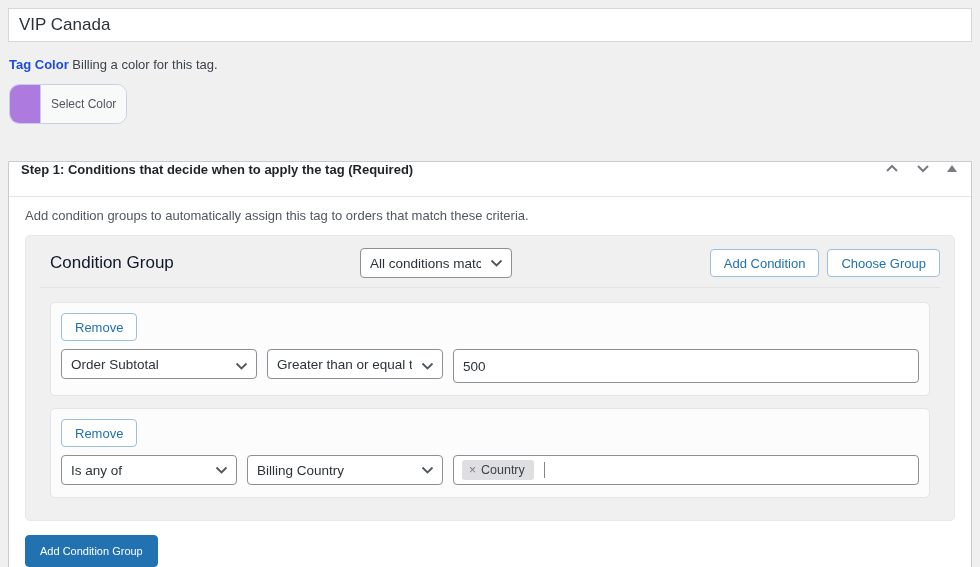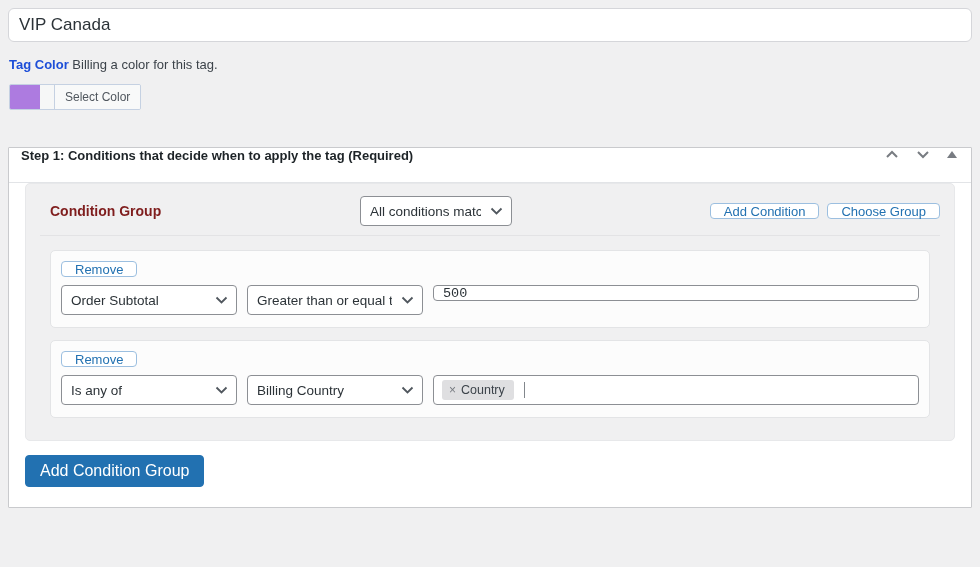--- a/index.html
+++ b/index.html
@@ -10,45 +10,44 @@
     font-size: 13px;
     color: #3c434a;
     padding: 8px;
   }
 
   
   .title-input {
     width: 100%;
     height: 34px;
     border: 1px solid #d5d6da;
-    border-radius: 6px;
+    border-radius: 0;
     background: #fff;
     font-family: "Liberation Sans", sans-serif;
     font-size: 17px;
     color: #2c3338;
     padding: 0 10px;
     outline: none;
     box-shadow: 0 0 0 transparent;
   }
 
   
   .tag-color-line { margin: 15px 0 0 1px; line-height: 16px; color: #3c434a; }
   .tag-color-line b { font-weight: bold; color: #1d4ed8; }
   .color-btn {
     margin: 11px 0 0 1px;
     display: inline-flex;
     align-items: stretch;
-    height: 26px;
+    height: 40px;
     border: 1px solid #c5d1e2;
-    border-radius: 2px;
+    border-radius: 10px;
     background: #f6f7f7;
     overflow: hidden;
     cursor: pointer;
     padding: 0;
-    gap: 14px;
   }
   .color-swatch { width: 30px; height: 100%; background: #ad7be0; }
   .color-btn-label {
     display: flex; align-items: center;
     padding: 0 10px;
     font-size: 12px; color: #50575e;
     border-left: 1px solid #c5d1e2;
     background: #f8f9f9;
     font-family: "Liberation Sans", sans-serif;
   }
@@ -81,75 +80,75 @@
   .panel-desc { margin: 11px 0; color: #50575e; line-height: 16px; }
 
   
   .group {
     background: #f0f0f1;
     border: 1px solid #e7e8ea;
     border-radius: 5px;
     padding: 12px 14px 22px 14px;
   }
   .group-header { display: flex; align-items: center; height: 30px; padding-left: 10px; }
-  .group-title { font-weight: bold; font-size: 14px; color: #7f1d1d; flex: 0 0 310px; }
+  .group-title { font-weight: normal; font-size: 17px; color: #0f172a; flex: 0 0 310px; }
   .group-buttons { margin-left: auto; display: flex; gap: 8px; }
   .group-divider { border: none; border-top: 1px solid #e3e3e5; margin: 9px 0 0 0; }
 
   
   .select-wrap { position: relative; display: inline-block; }
   .select-wrap select {
     appearance: none; -webkit-appearance: none;
     height: 30px;
     width: 100%;
     background: #fff;
     border: 1px solid #8c8f94;
     border-radius: 4px;
     font-family: "Liberation Sans", sans-serif;
     font-size: 13.5px;
     color: #2c3338;
     padding: 0 30px 0 9px;
     cursor: pointer;
   }
   .select-wrap .chev { position: absolute; right: 9px; top: 50%; transform: translateY(-50%); pointer-events: none; }
   .w-match { width: 152px; }
-  .w-field { width: 176px; }
+  .w-field { width: 196px; }
   .w-op { width: 176px; }
 
   
   .btn-outline {
     background: #fff;
     border: 1px solid #9cbfe0;
     border-radius: 4px;
     color: #2271b1;
     font-family: "Liberation Sans", sans-serif;
     font-size: 13px;
-    height: 16px;
+    height: 28px;
     padding: 0 13px;
     cursor: pointer;
   }
 
   
   .card {
     background: #fcfcfc;
     border: 1px solid #e3e4e6;
     border-radius: 5px;
     margin: 14px 10px 0 10px;
     padding: 10px 10px 12px 10px;
   }
   .card + .card { margin-top: 12px; }
   .card-remove-row { display: flex; }
   .card-controls { display: flex; gap: 10px; margin-top: 8px; }
   .value-input {
     flex: 1;
-    height: 16px;
+    height: 34px;
     border: 1px solid #8c8f94;
     border-radius: 4px;
     background: #fff;
-    font-family: Liberation Mono, monospace;
+    font-family: Liberation Sans, sans-serif;
     font-size: 13.5px;
     color: #2c3338;
     padding: 0 9px;
     outline: none;
   }
   .chips-field {
     flex: 1;
     height: 30px;
     border: 1px solid #8c8f94;
     border-radius: 4px;
@@ -175,21 +174,21 @@
   .caret { width: 1px; height: 16px; background: #82878c; }
 
   
   .btn-primary {
     margin: 14px 0 6px 0;
     background: #2271b1;
     border: 1px solid #2271b1;
     border-radius: 4px;
     color: #fff;
     font-family: "Liberation Sans", sans-serif;
-    font-size: 16px;
+    font-size: 11px;
     height: 32px;
     padding: 0 14px;
     cursor: pointer;
   }
 </style>
 </head>
 <body>
 
 
 
@@ -219,20 +218,21 @@
             <polyline points="2,2 7,7 12,2" fill="none" stroke="#787c82" stroke-width="2"></polyline>
           </svg>
       </button>
       <button class="icon-btn">
         <span class="tri-up"></span>
       </button>
     </span>
   </div>
 
   <div class="panel-body">
+    <div class="panel-desc">Add condition groups to automatically assign this tag to orders that match these criteria.</div>
 
     <div class="group">
       <div class="group-header">
         <span class="group-title">Condition Group</span>
         <span class="select-wrap w-match">
           <select>
             <option>All conditions match</option>
           </select>
           <svg class="chev" width="13" height="8" viewBox="0 0 13 8">
               <polyline points="1.5,1.5 6.5,6.5 11.5,1.5" fill="none" stroke="#50575e" stroke-width="1.8"></polyline>

